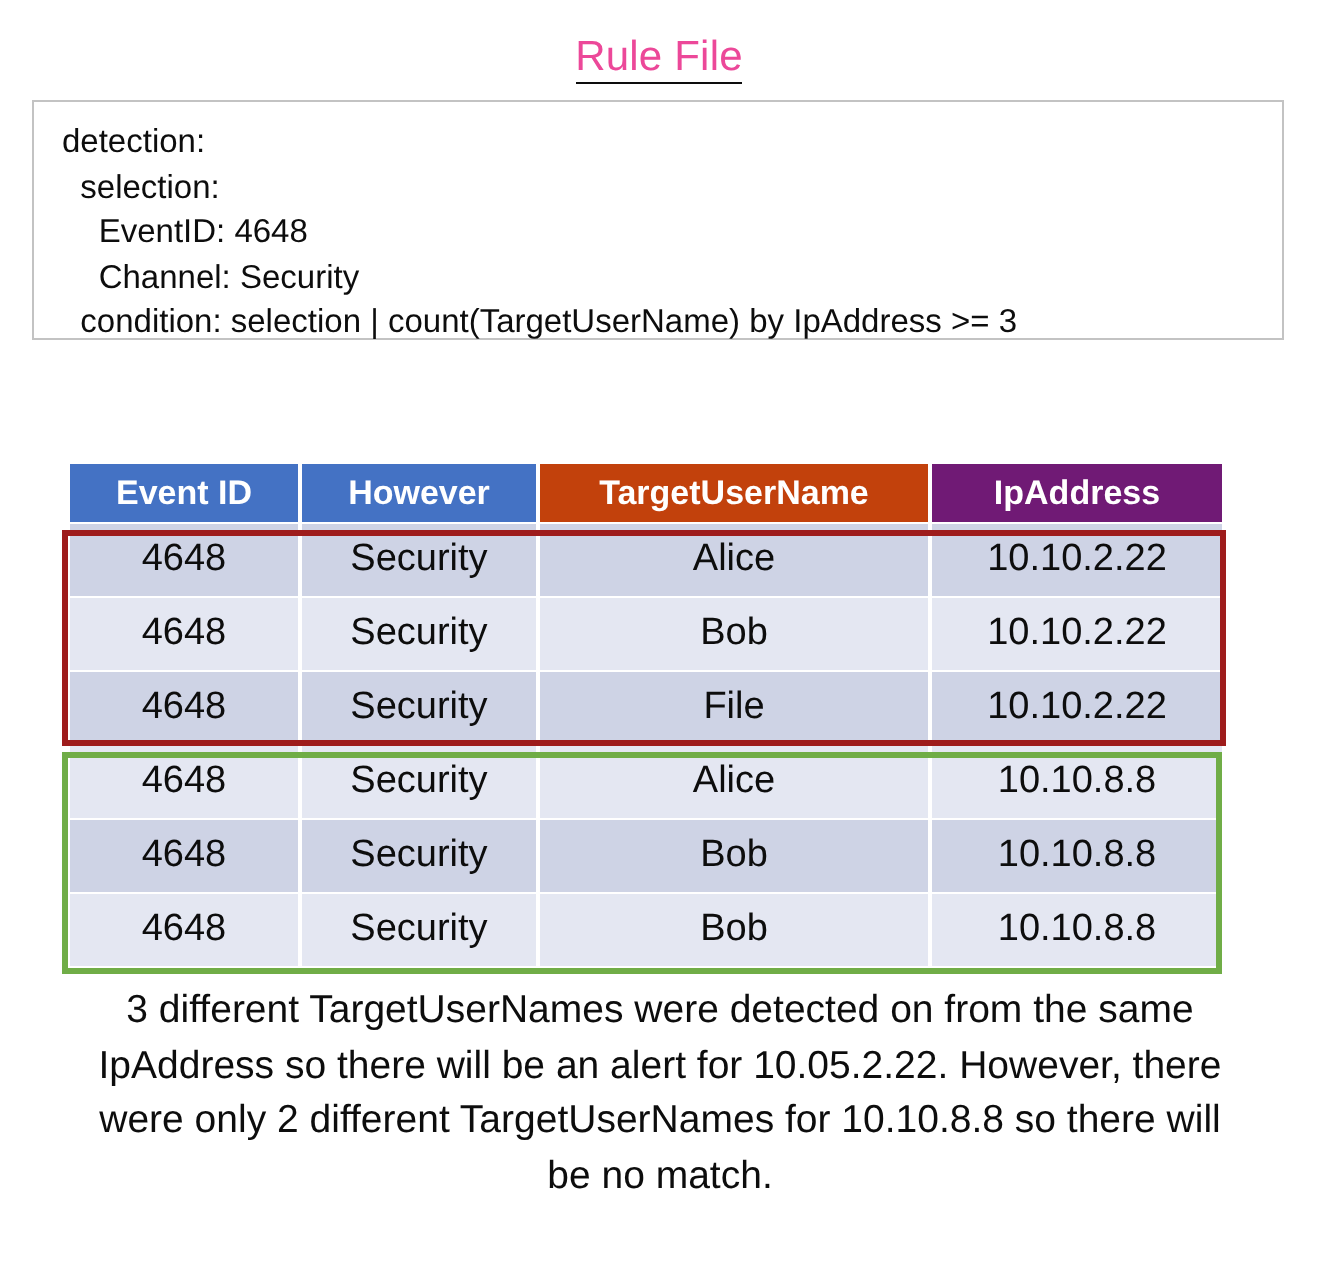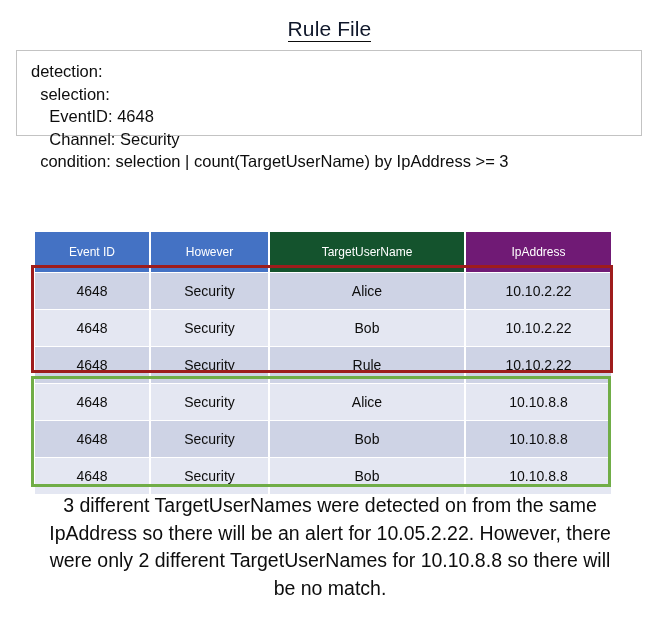--- a/index.html
+++ b/index.html
@@ -17,37 +17,37 @@
   }
 
   
   .section-title {
     position: absolute;
     left: 0;
     width: 659px;
     text-align: center;
     font-size: 21px;
     line-height: 26px;
-    color: #0f172a;
+    color: #ec4899;
     letter-spacing: 0.1px;
   }
   .section-title span {
     border-bottom: 1px solid #0d0d0d;
     padding-bottom: 1px;
   }
   #rule-file-title { top: 16px; }
   #event-log-title { top: 194px; margin-top: 36px; }
 
   
   .rule-box {
     position: absolute;
     left: 16px;
     top: 50px;
     width: 626px;
-    height: 86px;
+    height: 120px;
     border: 1px solid #c3c3c3;
     background: #ffffff;
     box-sizing: border-box;
   }
   .rule-code {
     margin: 0;
     padding: 9px 0 0 14px;
     font-family: "Liberation Sans", sans-serif;
     font-size: 16.5px;
     line-height: 22.6px;
@@ -74,28 +74,28 @@
     margin: 0;
     text-align: center;
     font-size: 18px;
     height: 36px;
     vertical-align: middle;
     overflow: hidden;
   }
   table.event-log thead th {
     background: #4472c4;
     color: #ffffff;
-    font-weight: normal;
-    font-size: 12px;
-    height: 40px;
+    font-weight: bold;
+    font-size: 17px;
+    height: 29px;
   }
   table.event-log tbody td {
     color: #0d0d0d;
     font-weight: normal;
-    font-size: 14px;
+    font-size: 19px;
   }
   tbody tr.shade-dark td { background: #ced3e5; }
   tbody tr.shade-light td { background: #e4e7f2; }
 
   col.c-eventid  { width: 114px; }
   col.c-channel  { width: 117px; }
   col.c-username { width: 194px; }
   col.c-ip       { width: 145px; }
 
   
@@ -155,41 +155,41 @@
     <colgroup>
       <col class="c-eventid">
         <col class="c-channel">
         <col class="c-username">
         <col class="c-ip">
     </colgroup>
     <thead>
       <tr>
         <th style="background: rgb(68, 114, 196);">Event ID</th>
         <th style="background: rgb(68, 114, 196);">However</th>
-        <th style="background: #14532d;">TargetUserName</th>
+        <th style="background: #c2410c;">TargetUserName</th>
         <th style="background: #701a75;">IpAddress</th>
       </tr>
     </thead>
     <tbody>
       <tr class="shade-dark">
         <td style="background: rgb(206, 211, 229);">4648</td>
         <td style="background: rgb(206, 211, 229);">Security</td>
         <td style="background: rgb(206, 211, 229);">Alice</td>
         <td style="background: rgb(206, 211, 229);">10.10.2.22</td>
       </tr>
       <tr class="shade-light">
         <td style="background: rgb(228, 231, 242);">4648</td>
         <td style="background: rgb(228, 231, 242);">Security</td>
         <td style="background: rgb(228, 231, 242);">Bob</td>
         <td style="background: rgb(228, 231, 242);">10.10.2.22</td>
       </tr>
       <tr class="shade-dark">
         <td style="background: rgb(206, 211, 229);">4648</td>
         <td style="background: rgb(206, 211, 229);">Security</td>
-        <td style="background: rgb(206, 211, 229);">Rule</td>
+        <td style="background: rgb(206, 211, 229);">File</td>
         <td style="background: rgb(206, 211, 229);">10.10.2.22</td>
       </tr>
       <tr class="shade-light">
         <td style="background: rgb(228, 231, 242);">4648</td>
         <td style="background: rgb(228, 231, 242);">Security</td>
         <td style="background: rgb(228, 231, 242);">Alice</td>
         <td style="background: rgb(228, 231, 242);">10.10.8.8</td>
       </tr>
       <tr class="shade-dark">
         <td style="background: rgb(206, 211, 229);">4648</td>

